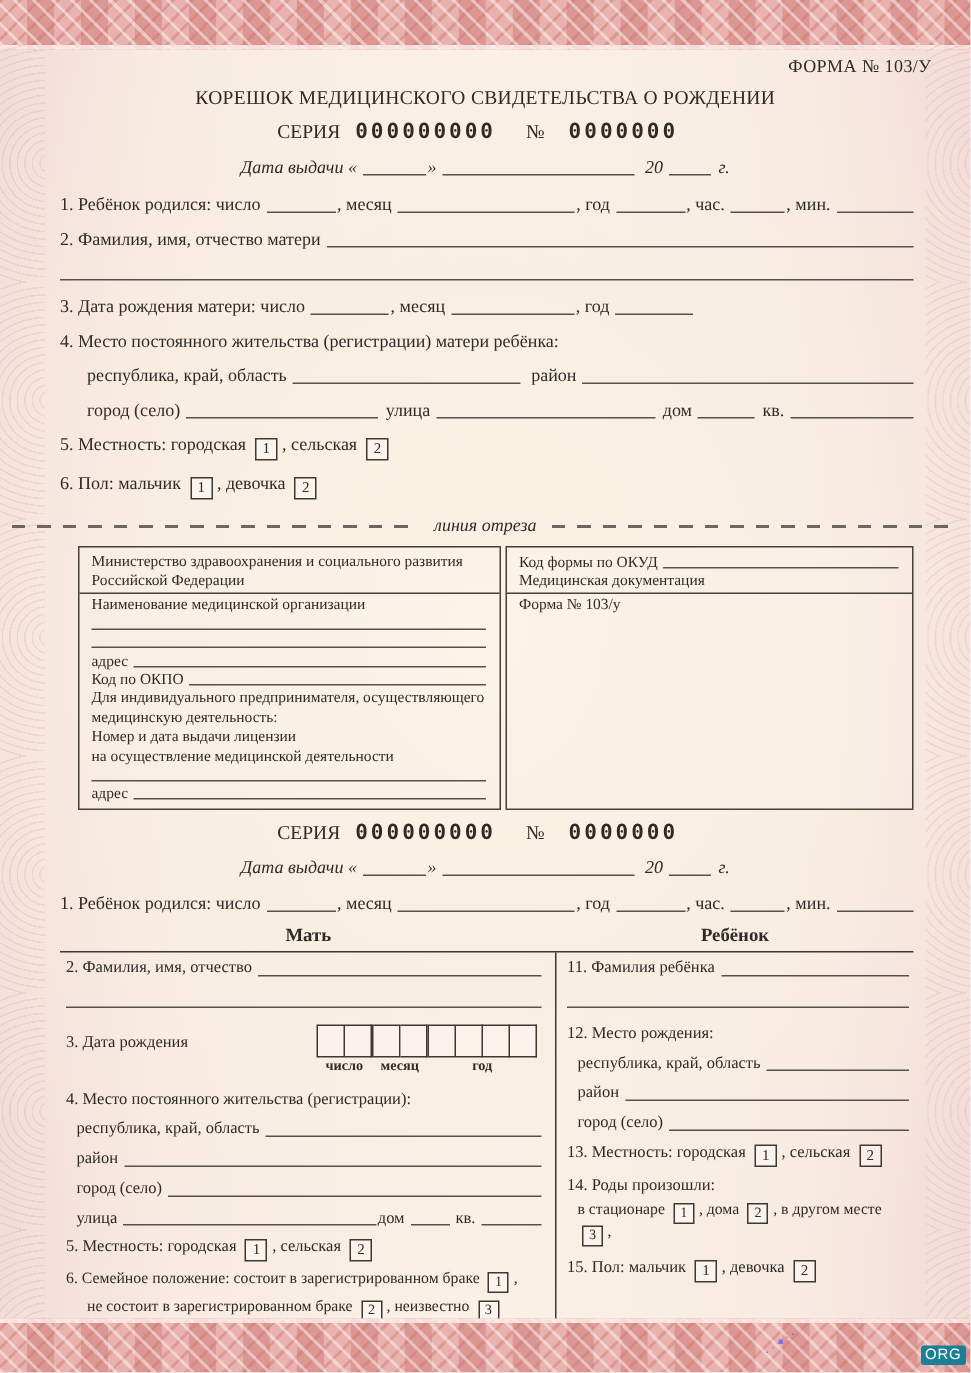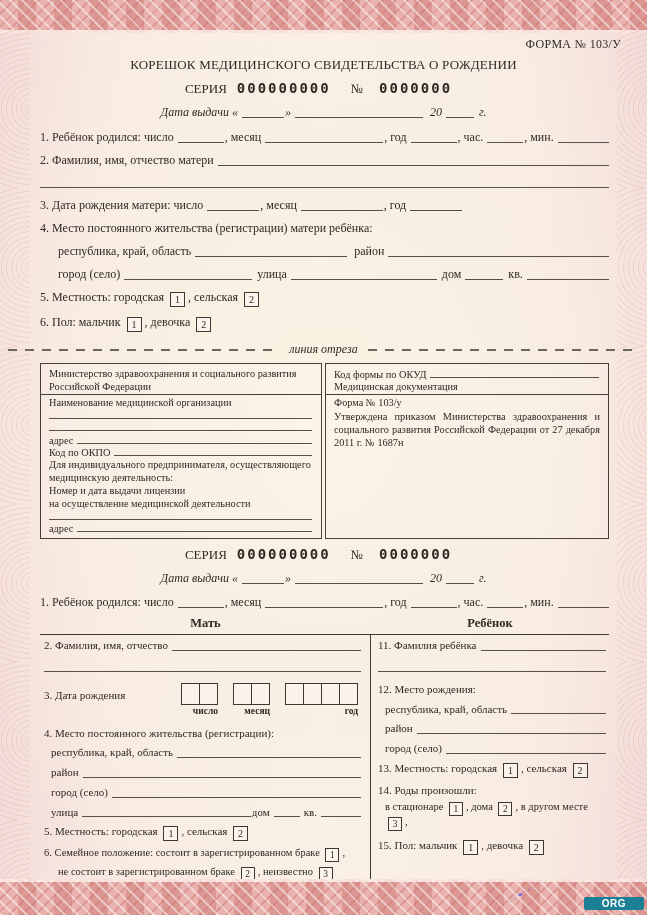--- a/index.html
+++ b/index.html
@@ -52,21 +52,21 @@
     font-size:10px; line-height:13px; text-align:center; vertical-align:-2px;
     margin:0 3px; background:rgba(255,255,255,.35); font-family:"Liberation Serif",serif;
   }
 
   .cutline{ display:flex; align-items:center; margin:10px 8px 0 8px; }
   .dashes{ flex:1; height:2px; background:repeating-linear-gradient(90deg,#6d6660 0 9px, transparent 9px 17px); }
   .cutlabel{ font-style:italic; font-size:12px; margin:0 10px; white-space:nowrap; }
 
   .infoboxes{ display:flex; margin:6px 38px 0 40px; gap:3px; }
   .ibox{ border:1px solid #45403a; height:176px; font-size:10.3px; padding:3px 8px 4px 8px; box-sizing:border-box; background:rgba(255,255,255,.12);}
-  .ibox-left{ flex:0 0 282px; display:flex; flex-direction:column;}
+  .ibox-left{ flex:0 0 282px; display:flex; flex-direction:column;margin-left:12px;}
   .ibox-right{ flex:1; }
   .ib-line{ display:flex; align-items:flex-end; height:13px; }
   .ib-text{ height:13px; line-height:13px; }
   .ibdiv{ border-top:1px solid #45403a; margin:1px -8px 1px -8px; }
   .mt-auto{ margin-top:auto; }
   .approved{ text-align:justify; line-height:13px; margin-top:1px;}
 
   .cert-title{ margin-top:11px; font-size:13.5px;}
   .colheads{ display:flex; margin:6px 38px 0 40px; font-weight:bold; font-size:12.5px;}
   .colheads div{ text-align:center; }
@@ -79,30 +79,30 @@
   .col-left{ width:331px; border-right:1px solid #3d3833; padding:4px 8px 6px 4px; box-sizing:border-box;}
   .col-right{ flex:1; padding:4px 2px 6px 7px; }
   .sub{ padding-left:7px; }
   .sub2{ padding-left:14px; }
   .mt{ margin-top:9px; }
   .mt-s{ margin-top:6px; }
   .tight{ font-size:10.5px; }
   .tight .dbox{ width:12px; height:12px; line-height:12px; font-size:9.5px;}
 
   .dgroups{ display:flex; margin-left:auto; padding-right:4px;}
-  .dgroup{ display:flex; flex-direction:column; align-items:flex-end; margin-left:15px;}
+  .dgroup{ display:flex; flex-direction:column; align-items:center; }
   .cells{ display:flex; }
   .cell{ width:17px; height:20px; border:1px solid #3d3833; border-left:none; background:rgba(255,255,255,.3);}
   .cell:first-child{ border-left:1px solid #3d3833; }
   .dglabel{ font-size:9.5px; font-weight:bold; margin-top:1px; }
 
   .badge{
     position:absolute; right:3px; bottom:5px; background:#1b7f95; color:#fff;
-    font-family:"Liberation Sans","DejaVu Sans",sans-serif; font-size:10px; font-weight:bold;
-    padding:1px 18px; border-radius:2px; letter-spacing:.5px;
+    font-family:"Liberation Sans","DejaVu Sans",sans-serif; font-size:10px; font-weight:normal;
+    padding:1px 3px; border-radius:2px; letter-spacing:.5px;
   }
   .dots{ position:absolute; left:519px; bottom:19px; width:3px; height:3px; background:#8a6fd8;
     box-shadow: -5px 4px 0 -1px #5a8fd8, -9px 7px 0 -1px #3aa7c9, 4px -3px 0 -1px #a98fe0,
       8px -5px 0 -1px #7a5bc7, -2px 1px 0 -1px #6bb7d8, 12px -6px 0 -1px #b9a6ec;
   }
 </style>
 </head>
 <body>
 
 <div class="page">
@@ -234,21 +234,20 @@
       </div>
 
       <div class="ibox ibox-right">
         <div class="ib-line">
           <span class="f">Код формы по ОКУД</span>
           <span class="fill"></span>
         </div>
         <div class="ib-text">Медицинская документация</div>
         <div class="ibdiv"></div>
         <div class="ib-text">Форма № 103/у</div>
-        <div class="approved">Утверждена приказом Министерства здравоохранения и социального развития Российской Федерации от 27 декабря 2011 г. № 1687н</div>
       </div>
     </div>
 
 
     <div class="seria-row">
       <span>СЕРИЯ</span>
       <span class="num">000000000</span>
       <span class="nosign">№</span>
       <span class="num">0000000</span>
     </div>

